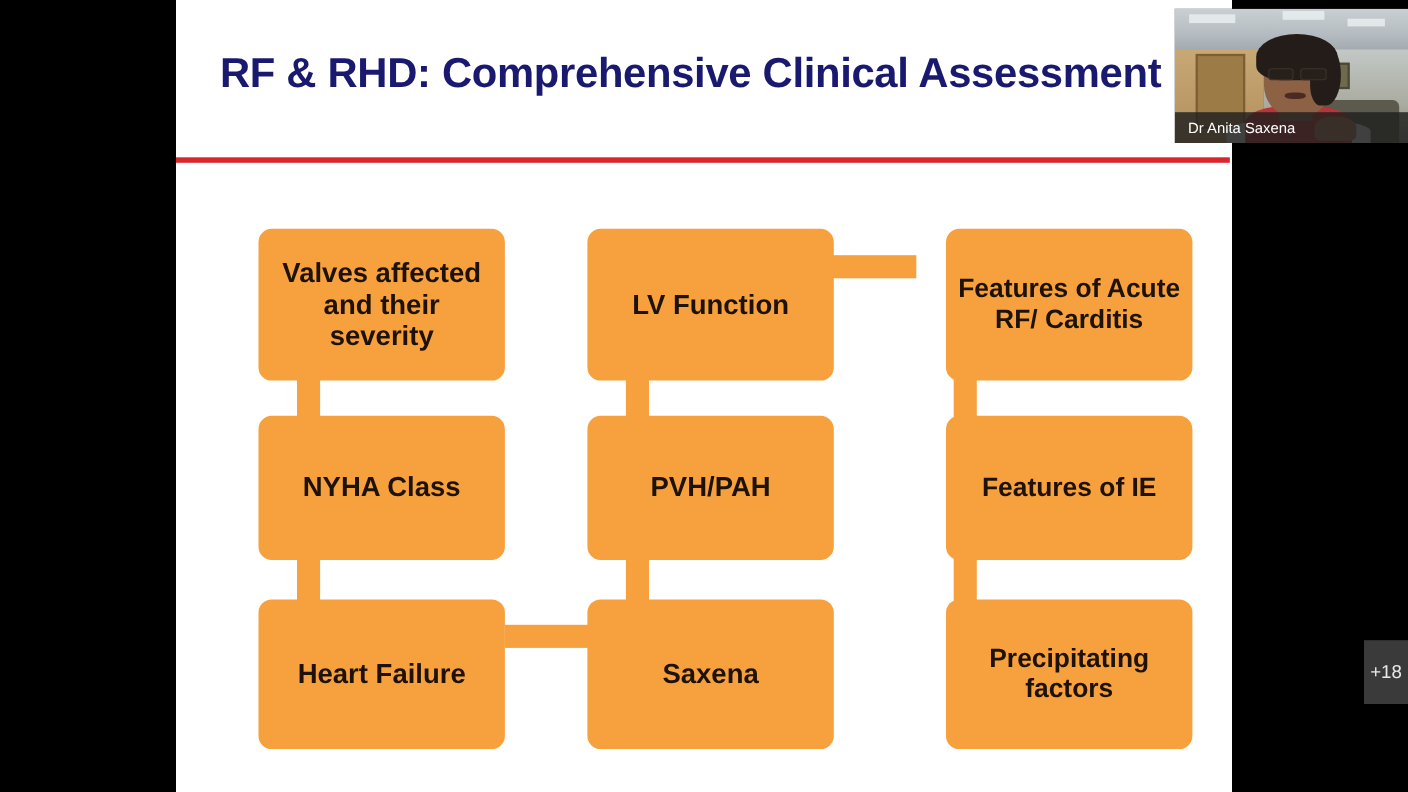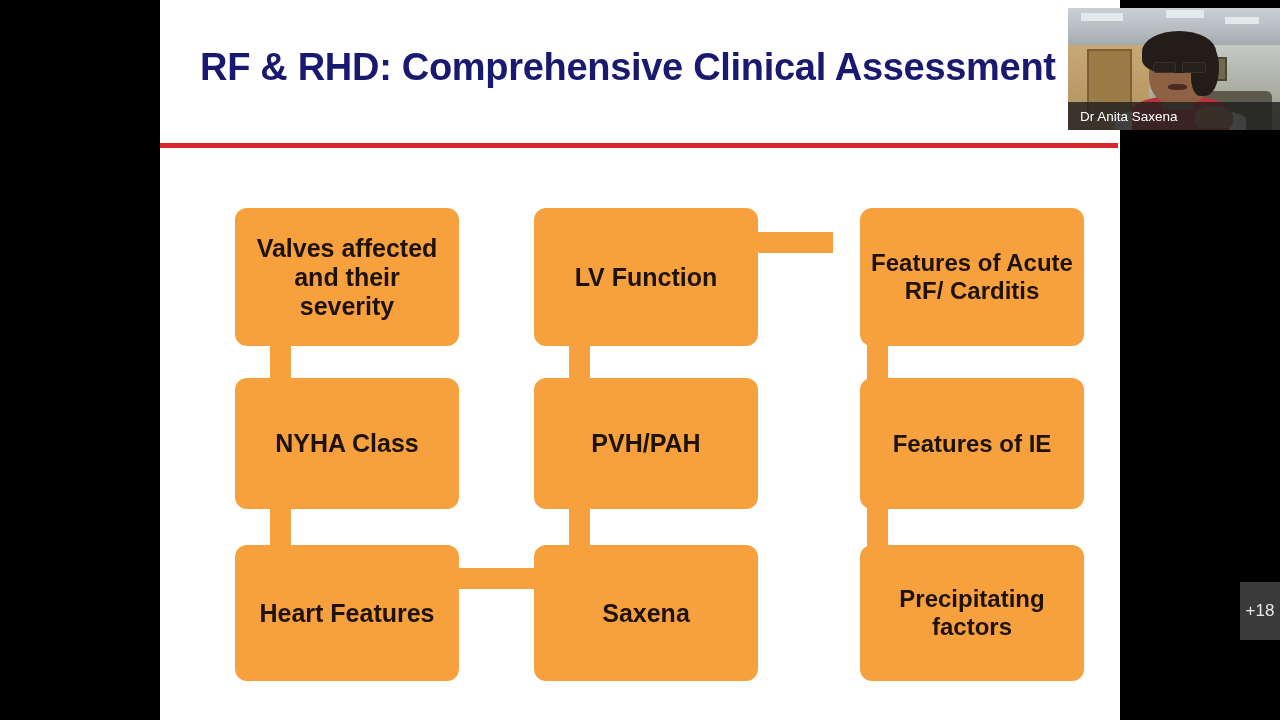--- a/index.html
+++ b/index.html
@@ -177,21 +177,21 @@
       <div class="conn v-c1-b"></div>
       <div class="conn v-c2-a"></div>
       <div class="conn v-c2-b"></div>
       <div class="conn v-c3-a"></div>
       <div class="conn v-c3-b"></div>
       <div class="conn h-top"></div>
       <div class="conn h-bottom"></div>
 
       <div class="node col1 row1">Valves affected and their severity</div>
       <div class="node col1 row2">NYHA Class</div>
-      <div class="node col1 row3">Heart Features</div>
+      <div class="node col1 row3">Heart Failure</div>
 
       <div class="node col2 row2">PVH/PAH</div>
       <div class="node col2 row1">LV Function</div>
       <div class="node col2 row3">Saxena</div>
 
       <div class="node col3 row1 small">Features of Acute RF/ Carditis</div>
       <div class="node col3 row2 small">Features of IE</div>
       <div class="node col3 row3 small">Precipitating factors</div>
 
     </div>

